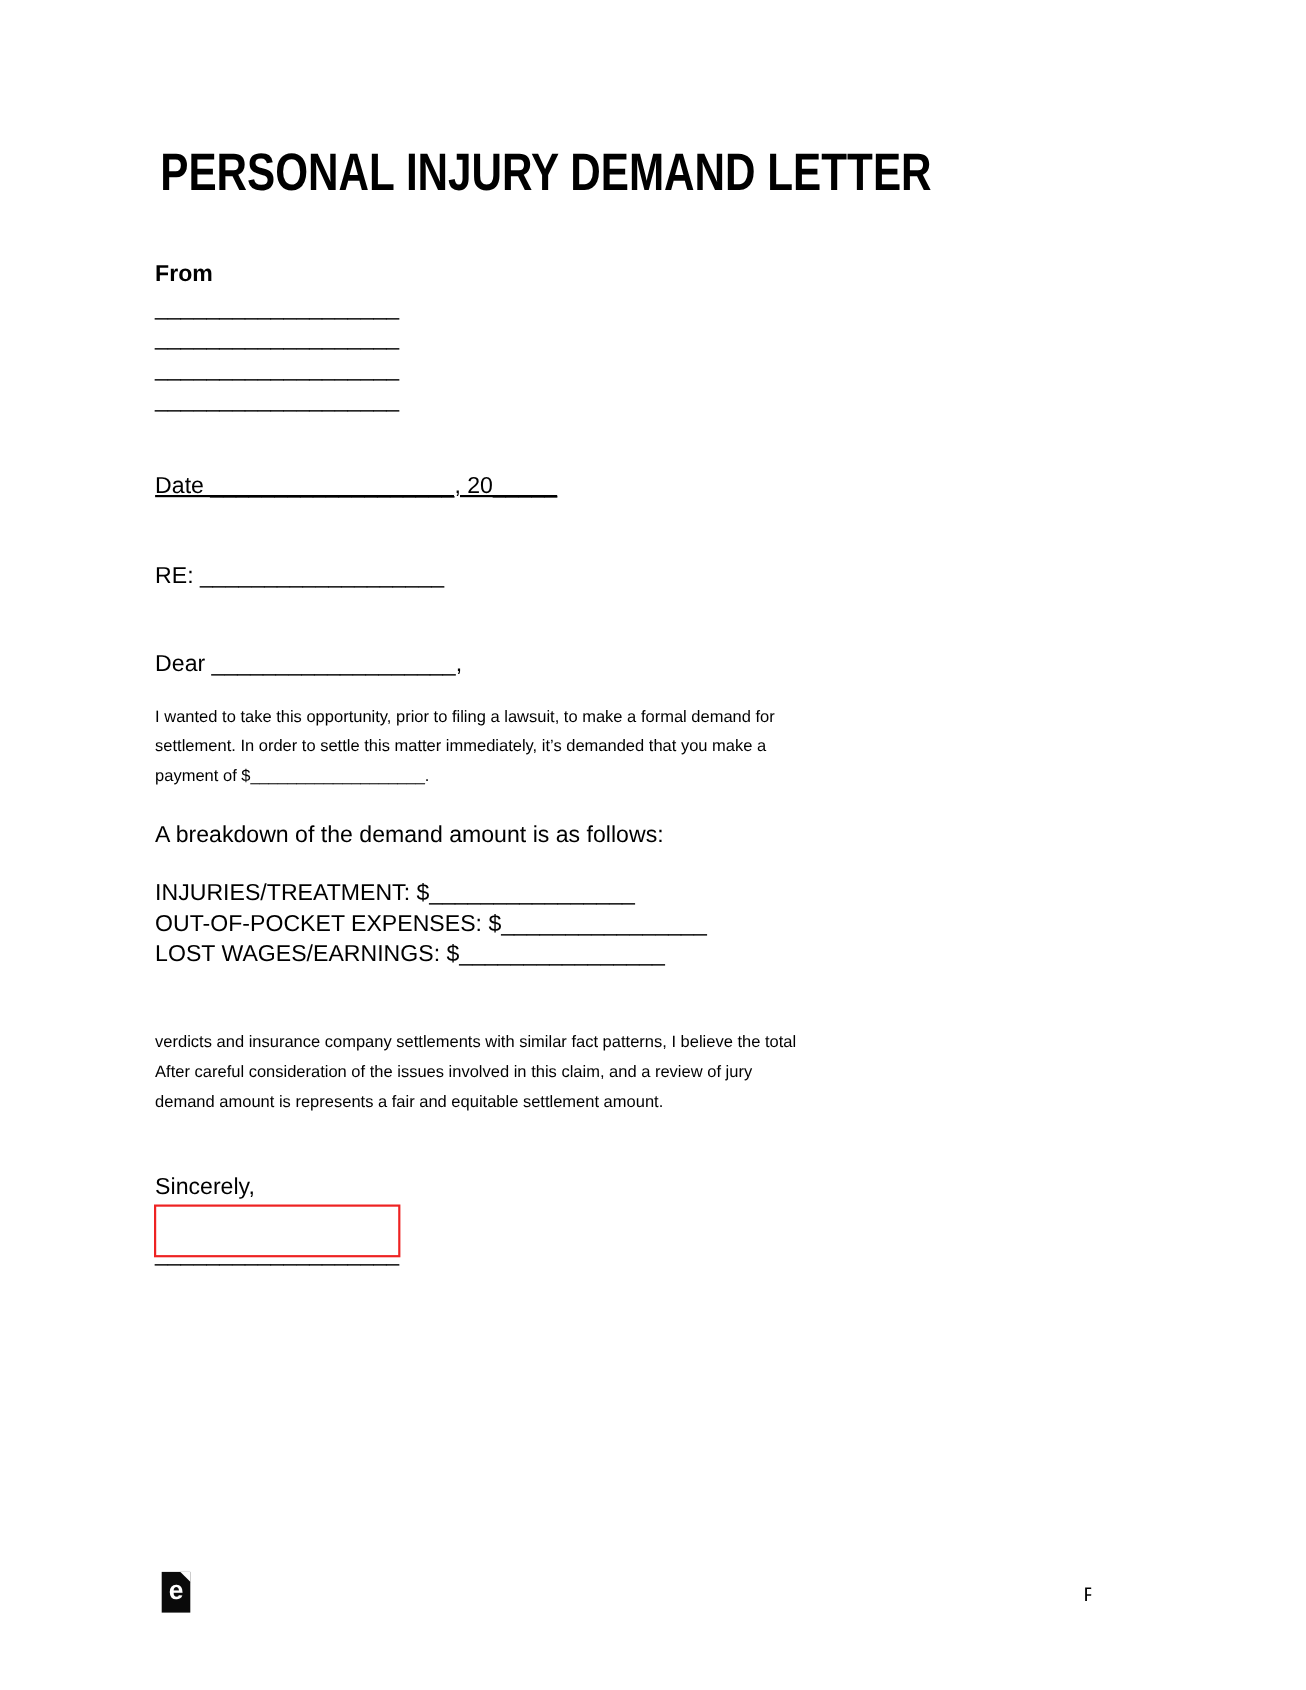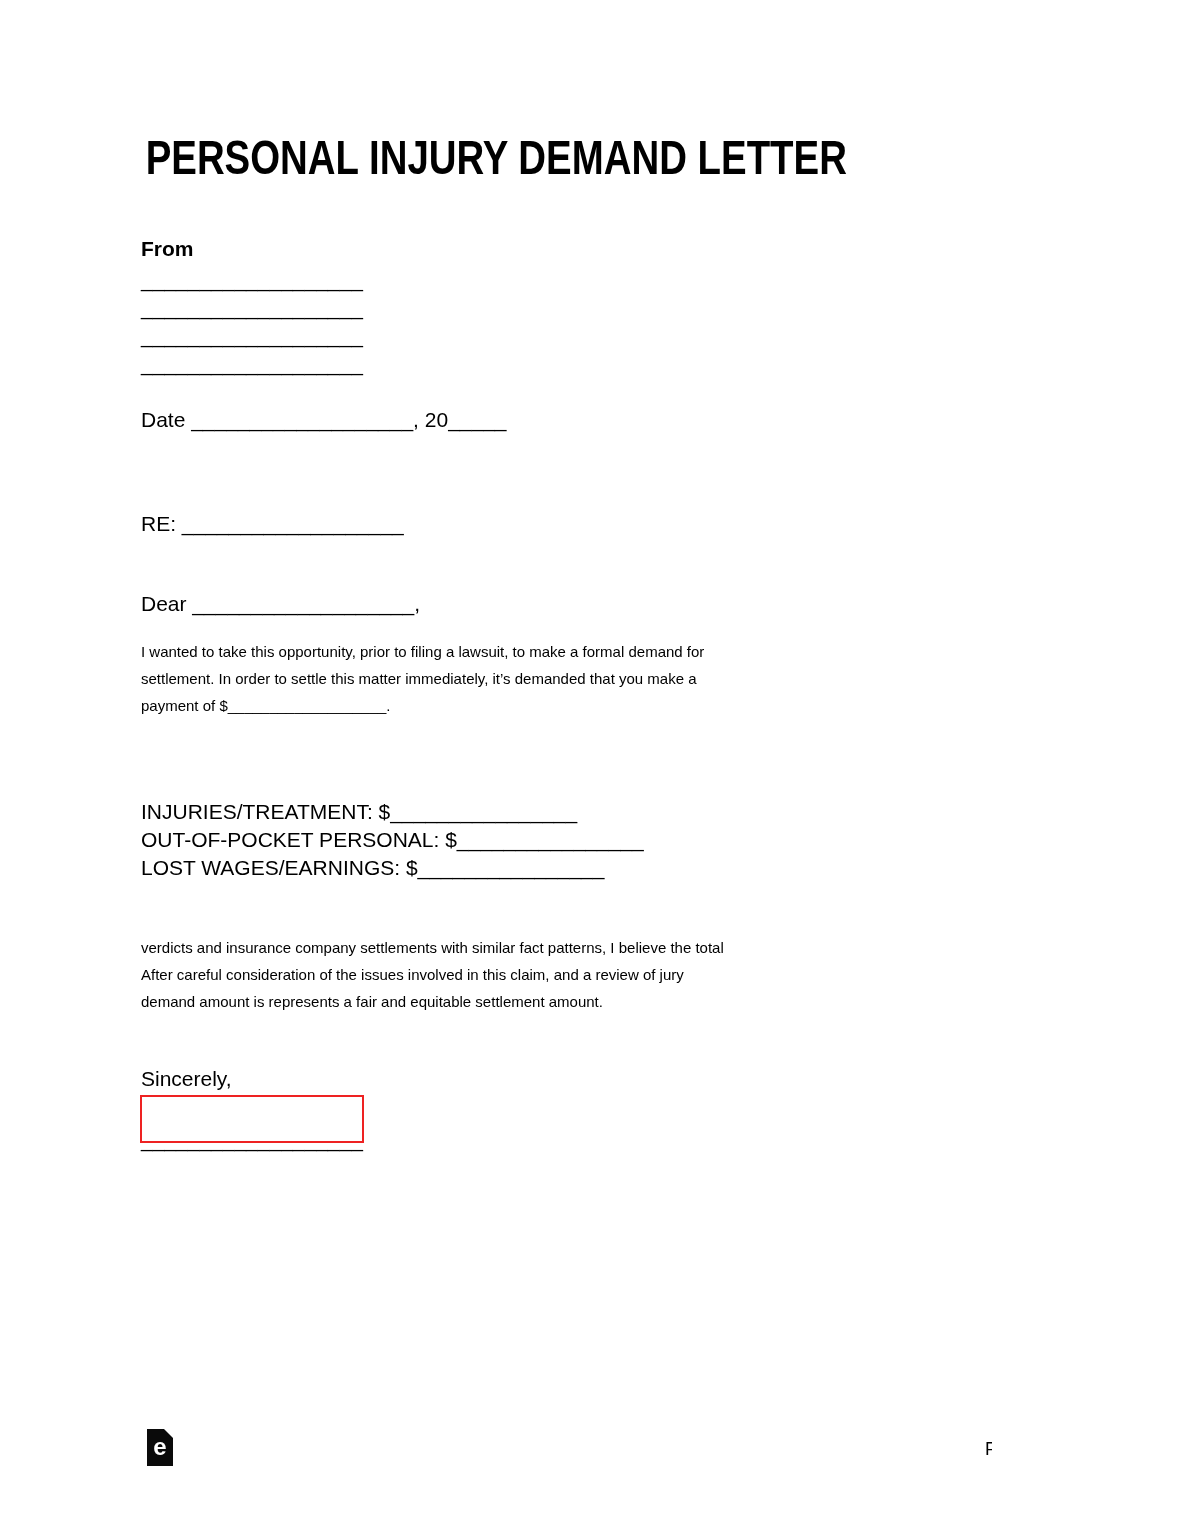--- a/index.html
+++ b/index.html
@@ -74,36 +74,37 @@
 
   <div class="abs body-line bold" style="left:141px;top:235px;">From</div>
 
   <div class="abs blank-lines" style="left:141px;top:266px;">
     <div>___________________</div>
     <div>___________________</div>
     <div>___________________</div>
     <div>___________________</div>
   </div>
 
-  <div class="abs body-line" style="left:141px;top:406px;">Date ___________________, 20_____</div>
+  <div class="abs body-line" style="left:141px;top:428px;text-decoration:underline;">Date ___________________, 20_____</div>
 
   <div class="abs body-line" style="left:141px;top:510px;">RE: ___________________</div>
 
   <div class="abs body-line" style="left:141px;top:590px;">Dear ___________________,</div>
 
   <div class="abs para" style="left:141px;top:638px;">
     <div>I wanted to take this opportunity, prior to filing a lawsuit, to make a formal demand for</div>
     <div>settlement. In order to settle this matter immediately, it’s demanded that you make a</div>
     <div>payment of $___________________.</div>
   </div>
 
+  <div class="abs body-line" style="left:141px;top:745px;">A breakdown of the demand amount is as follows:</div>
 
   <div class="abs money-list" style="left:141px;top:798px;">
     <div>INJURIES/TREATMENT: $________________</div>
-    <div>OUT-OF-POCKET PERSONAL: $________________</div>
+    <div>OUT-OF-POCKET EXPENSES: $________________</div>
     <div>LOST WAGES/EARNINGS: $________________</div>
   </div>
 
   <div class="abs para" style="left:141px;top:934px;">
     <div>verdicts and insurance company settlements with similar fact patterns, I believe the total</div>
     <div>After careful consideration of the issues involved in this claim, and a review of jury</div>
     <div>demand amount is represents a fair and equitable settlement amount.</div>
   </div>
 
   <div class="abs body-line" style="left:141px;top:1065px;">Sincerely,</div>

